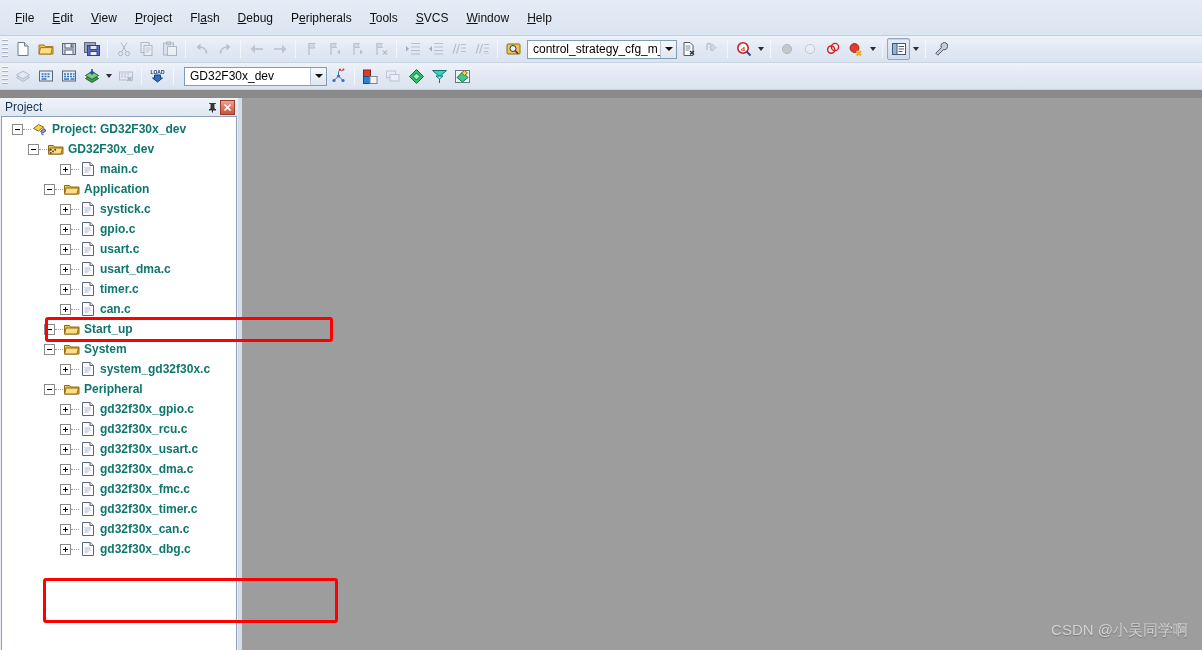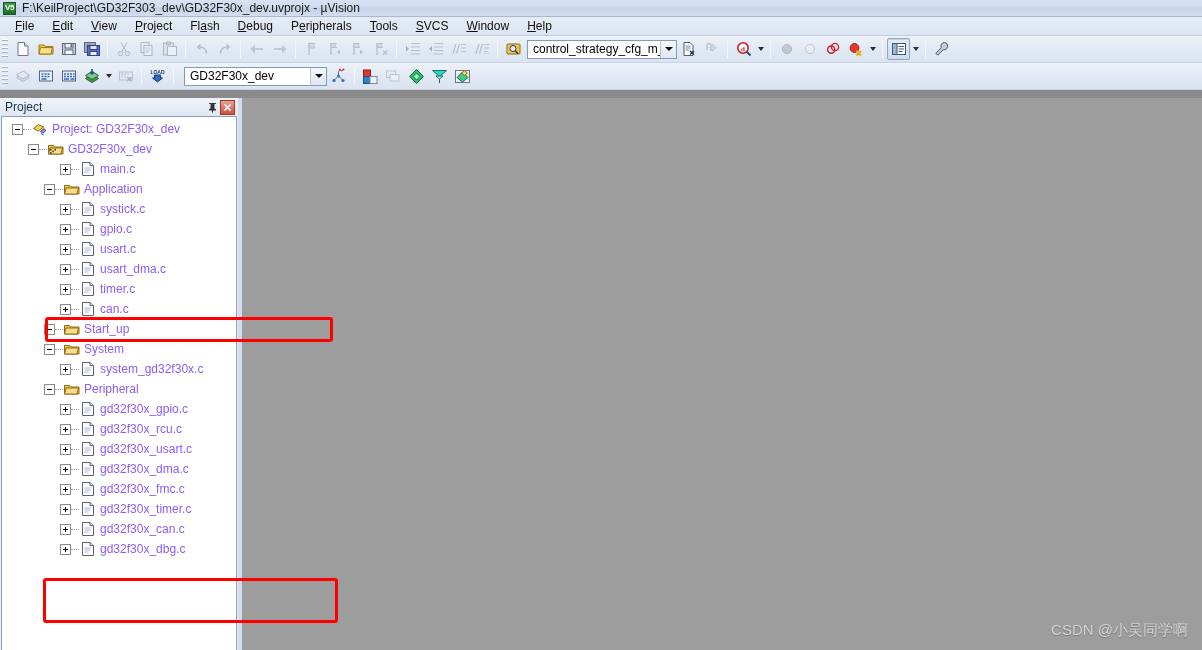--- a/index.html
+++ b/index.html
@@ -34,21 +34,21 @@
   }
   .title-text {
     margin-left: 6px;
     font-size: 12px;
     color: #1a1a1a;
     white-space: nowrap;
   }
 
   
   .menubar {
-    height: 19px;
+    height: 36px;
     background: linear-gradient(to bottom, #e5ecf6, #dbe4f1);
     border-bottom: 1px solid #c3cede;
     display: flex; align-items: center;
     padding-left: 6px;
   }
   .menu-item {
     padding: 2px 9px;
     font-size: 12px;
     color: #10100f;
     white-space: nowrap;
@@ -205,23 +205,24 @@
 
   
   .tree { padding: 2px 0 0 0; position: relative; }
   .node {
     height: 20px;
     display: flex; align-items: center;
     white-space: nowrap;
     position: relative;
   }
   .node-label {
-    font-size: 12px; color: #8b5cf6;
+    font-size: 12px; color: #0f766e;
     margin-left: 4px;
     line-height: 20px;
+    font-weight: bold;
   }
   .expander {
     width: 11px; height: 11px;
     border: 1px solid #8a8a8a;
     background: #ffffff;
     position: relative;
     flex: none;
   }
   .expander::before {
     content: ""; position: absolute;
@@ -261,24 +262,20 @@
     text-shadow: 0 1px 1px rgba(90,90,90,.55);
     white-space: nowrap;
     margin-top: 20px;
   }
 </style>
 </head>
 <body>
 
 <div id="app">
 
-  <div class="titlebar">
-    <div class="uv-icon">V5</div>
-    <div class="title-text">F:\KeilProject\GD32F303_dev\GD32F30x_dev.uvprojx - µVision</div>
-  </div>
 
   <div class="menubar" id="menubar">
       <div class="menu-item"><span class="u">F</span>ile</div>
       <div class="menu-item"><span class="u">E</span>dit</div>
       <div class="menu-item"><span class="u">V</span>iew</div>
       <div class="menu-item"><span class="u">P</span>roject</div>
       <div class="menu-item">Fl<span class="u">a</span>sh</div>
       <div class="menu-item"><span class="u">D</span>ebug</div>
       <div class="menu-item">P<span class="u">e</span>ripherals</div>
       <div class="menu-item"><span class="u">T</span>ools</div>

